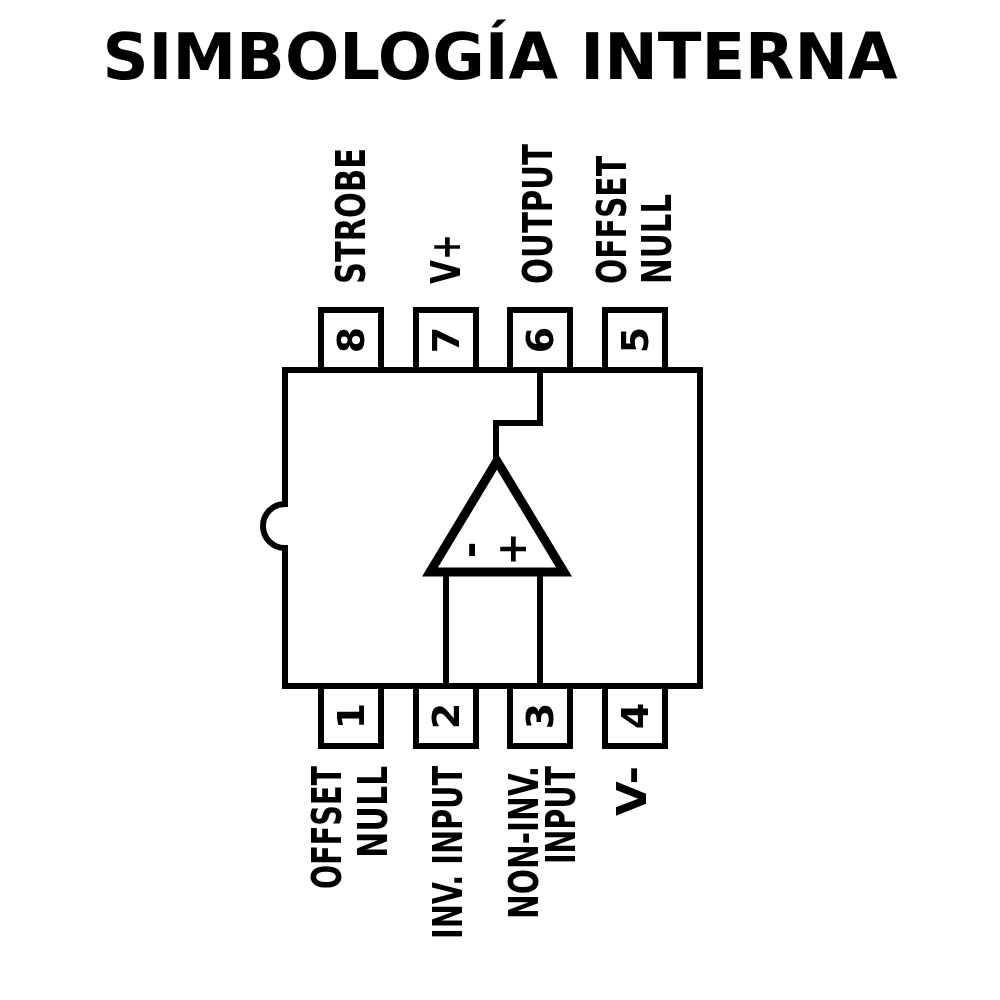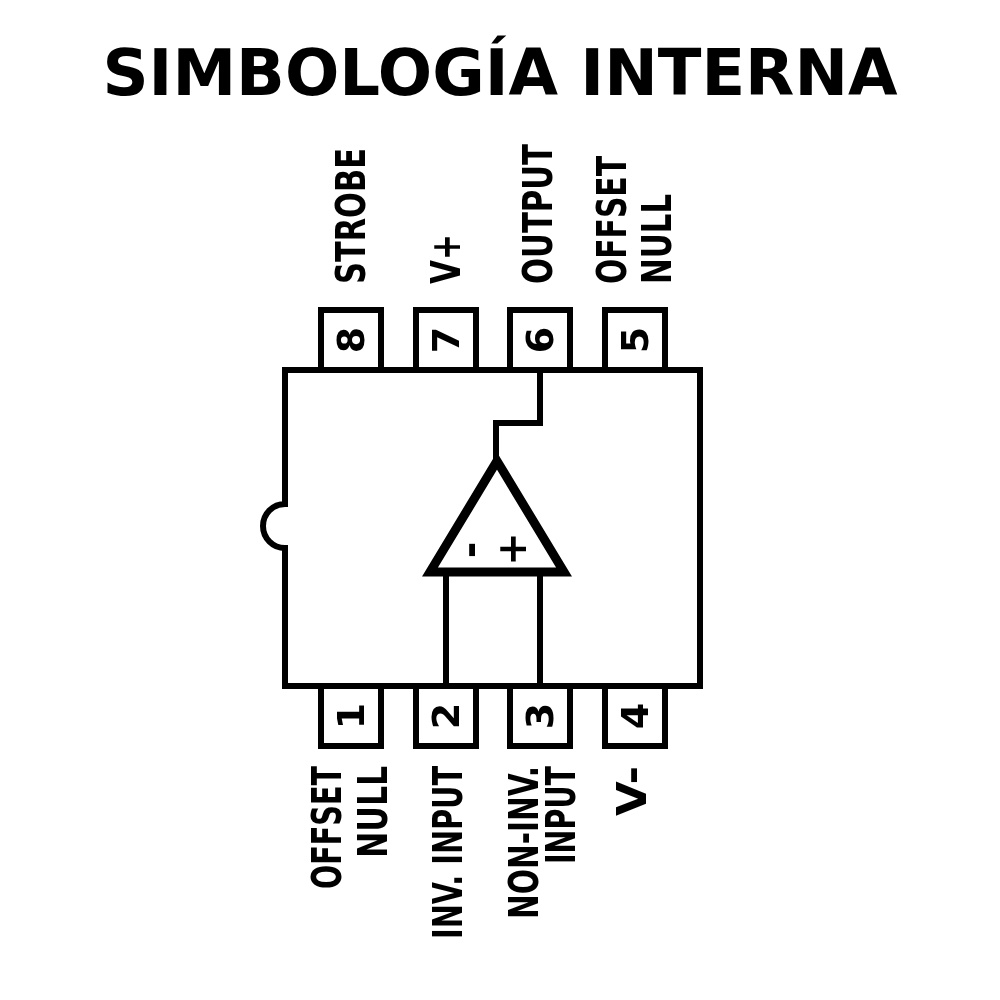--- a/index.html
+++ b/index.html
@@ -7,21 +7,21 @@
     position: relative;
     width: 1000px;
     height: 1000px;
     background: var(--paper, #ffffff);
     font-family: "DejaVu Sans", sans-serif;
     overflow: hidden;
   }
   .title {
     position: absolute;
     left: 0;
-    top: 36px;
+    top: 20px;
     width: 100%;
     text-align: center;
     font-size: 64px;
     font-weight: bold;
     letter-spacing: 0px;
     color: var(--ink, #000000);
     white-space: nowrap;
   }
   svg.diagram { position: absolute; left: 0; top: 0; }
   .shape { fill: #ffffff; stroke: var(--ink, #000000); }

